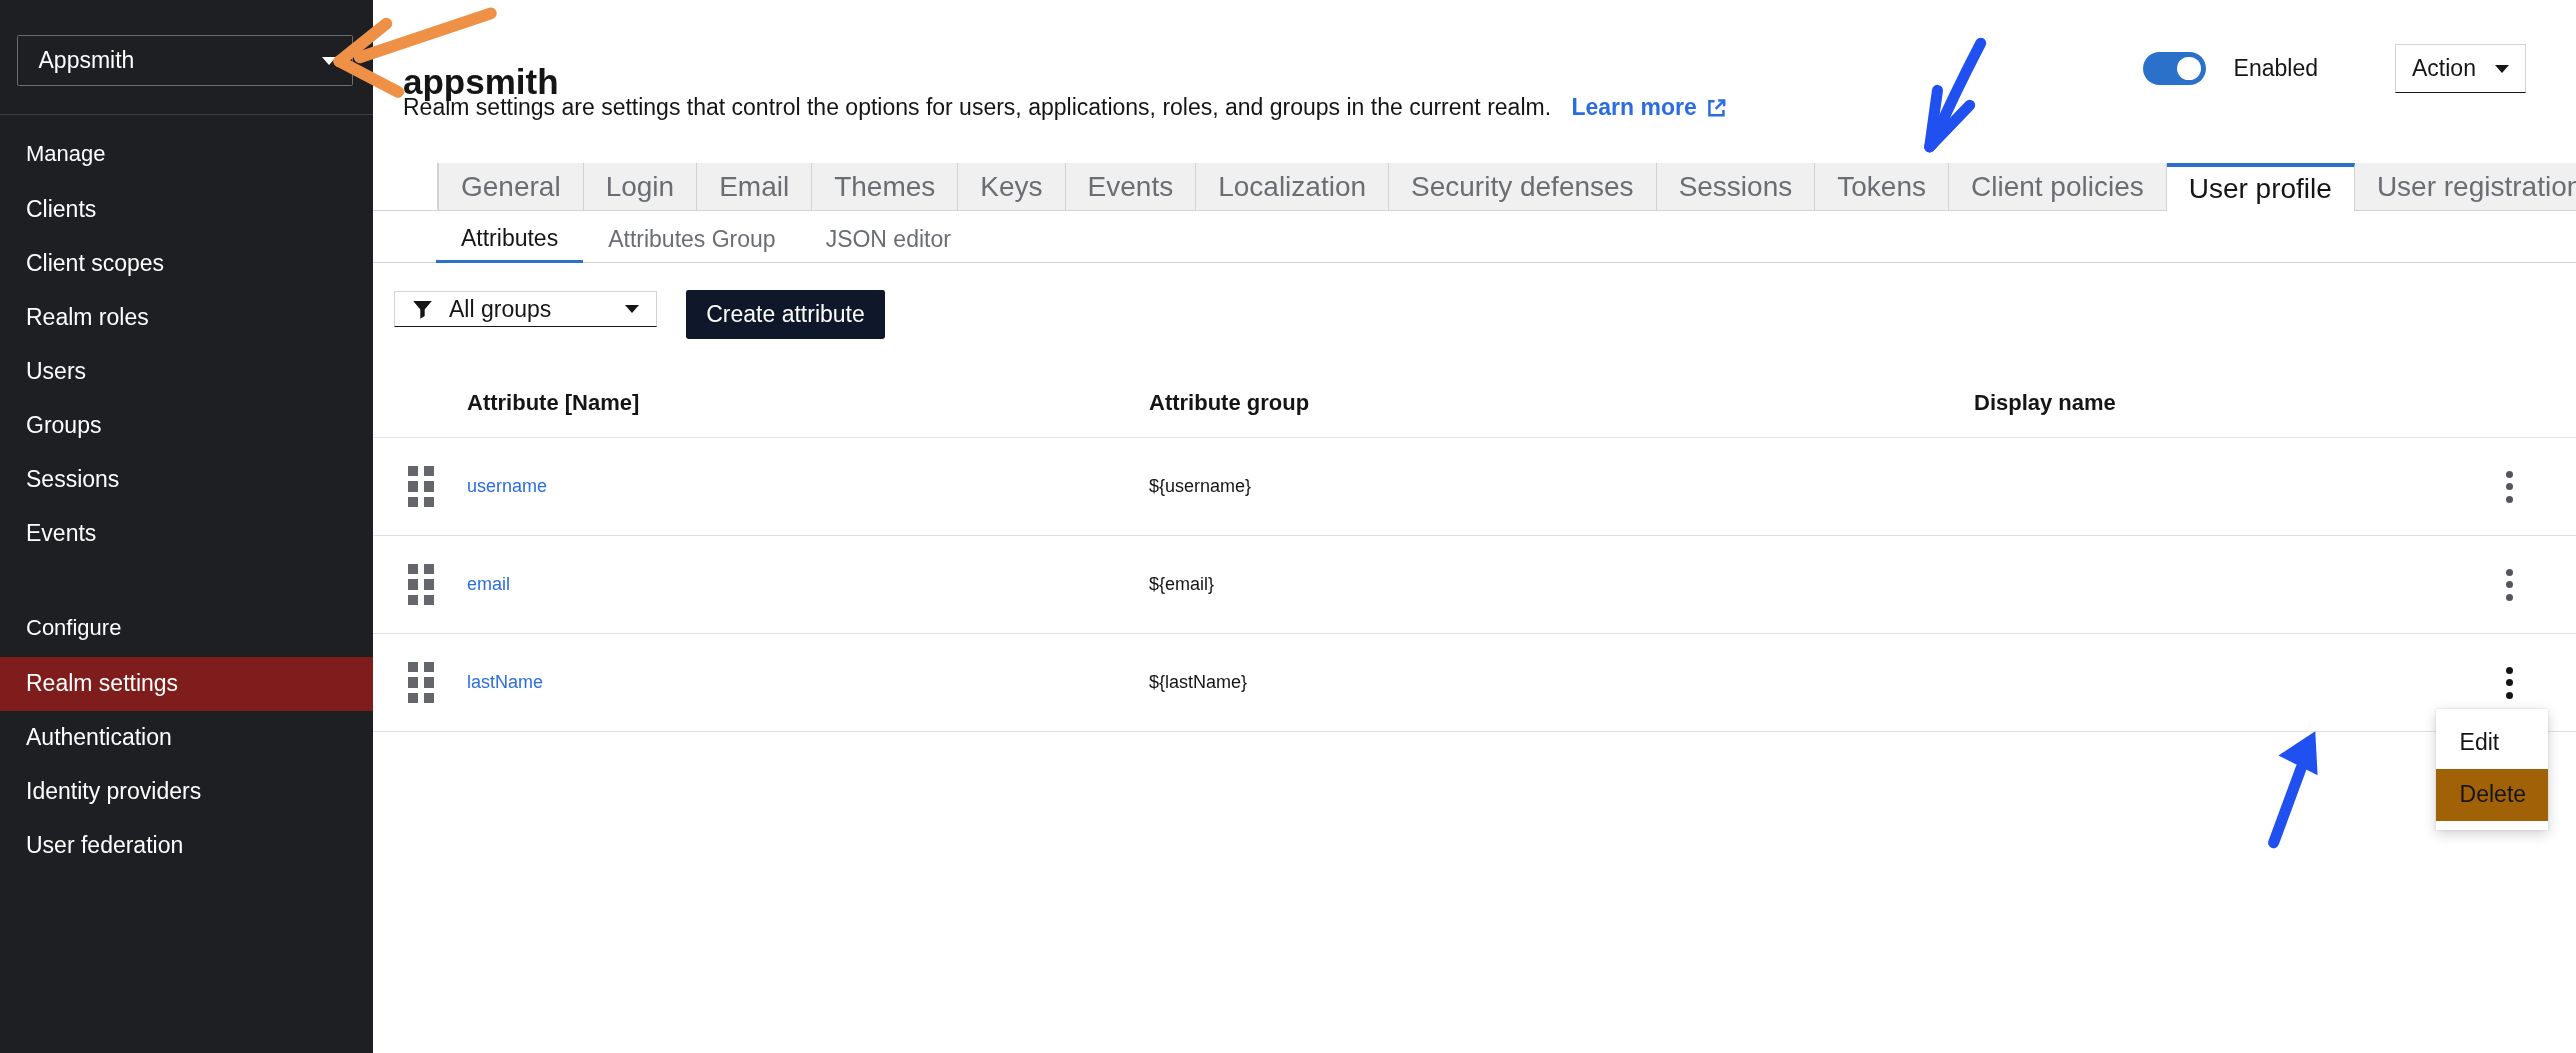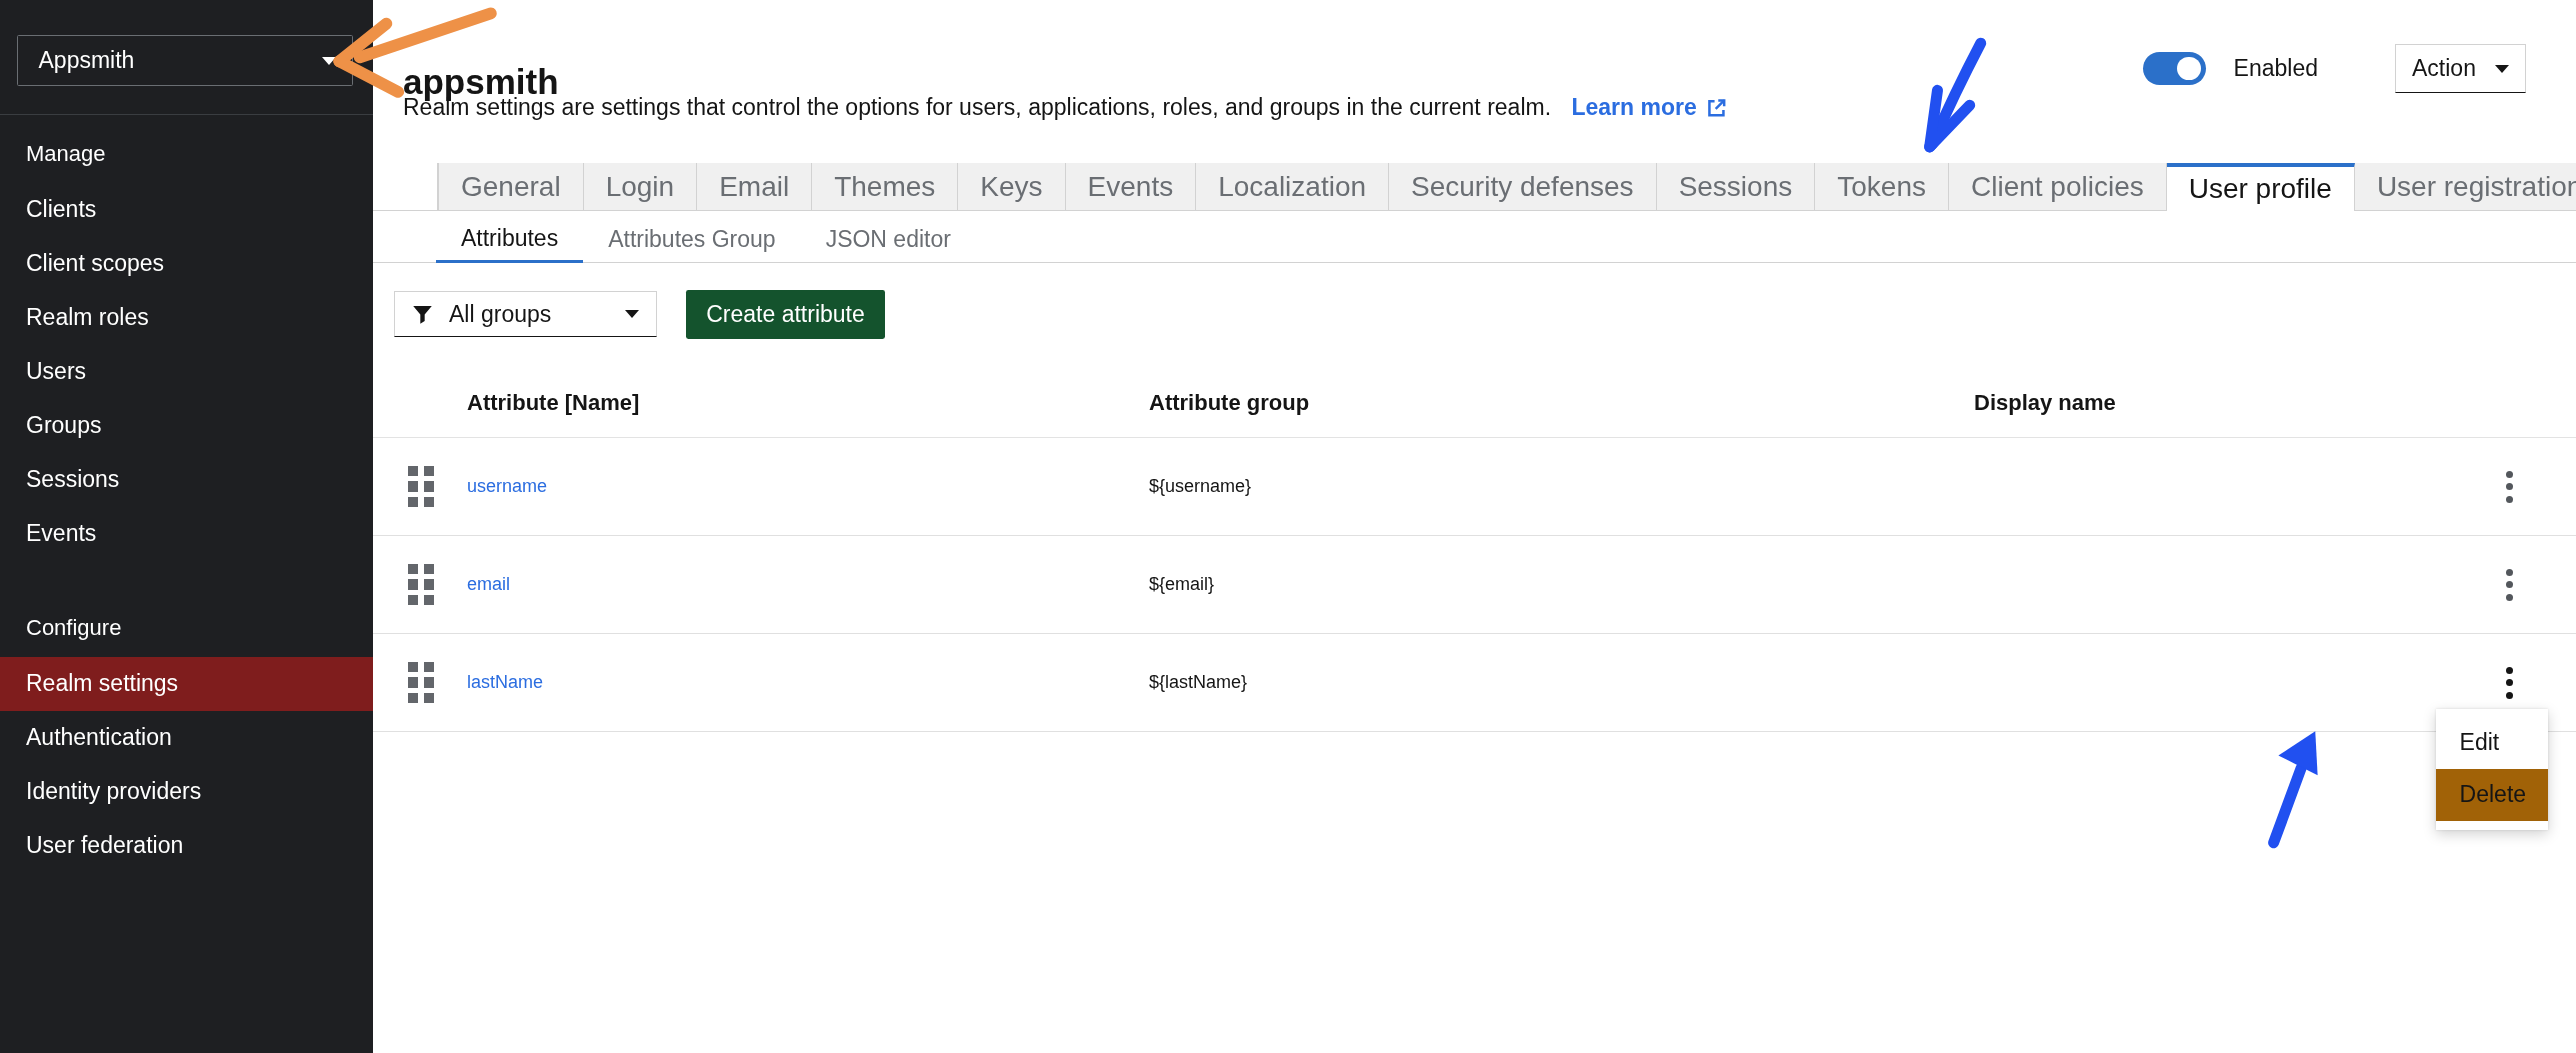--- a/index.html
+++ b/index.html
@@ -39,26 +39,26 @@
   
   .tabstrip{position:absolute;left:0;right:0;top:163px;height:48px;display:flex;padding-left:64px;border-bottom:0.8px solid #d2d2d2;box-sizing:border-box;}
   .tab-spacer{width:22px;background:#f0f0f0;border-left:0.8px solid #d2d2d2;border-right:0.8px solid #d2d2d2;}
   .tab{background:#f0f0f0;color:#6a6e73;font-size:28px;display:flex;align-items:center;padding:0 22px;border-right:0.8px solid #d2d2d2;white-space:nowrap;cursor:pointer;}
   .tab.active{background:#fff;color:#151515;border-top:4.7px solid #2b70c9;margin-bottom:-0.8px;position:relative;z-index:2;}
   .subtabs{position:absolute;left:0;right:0;top:217px;height:46px;display:flex;padding-left:63px;border-bottom:0.8px solid #d2d2d2;box-sizing:border-box;}
   .subtab{display:flex;align-items:center;padding:0 25px;font-size:23px;color:#6a6e73;cursor:pointer;white-space:nowrap;}
   .subtab.active{color:#151515;border-bottom:3.9px solid #2b70c9;margin-bottom:-0.8px;}
   
   .group-filter{
-    position:absolute;left:21px;top:291px;width:263px;height:46px;border:0.8px solid #d2d2d2;border-bottom:1.6px solid #151515;
+    position:absolute;left:21px;top:291px;width:263px;height:36px;border:0.8px solid #d2d2d2;border-bottom:1.6px solid #151515;
     display:flex;align-items:center;padding:0 17.3px;gap:15.7px;font-size:23px;cursor:pointer;background:#fff;box-sizing:border-box;
   }
   .group-filter .spacer{flex:1;}
   .create-btn{
-    position:absolute;left:313px;top:290px;width:199px;height:49px;background:#14532d;color:#fff;font-size:23px;
+    position:absolute;left:313px;top:290px;width:199px;height:49px;background:#0f172a;color:#fff;font-size:23px;
     border:none;border-radius:2.4px;display:flex;align-items:center;justify-content:center;cursor:pointer;font-family:inherit;
   }
   
   .attr-table{position:absolute;left:0;right:0;top:368px;}
   .trow{display:grid;grid-template-columns:94px 682px 825px 518px 1fr;align-items:center;}
   .thead{height:69px;border-bottom:0.8px solid #e3e3e3;font-weight:700;font-size:22px;color:#151515;}
   .tbody-row{height:97px;border-bottom:0.8px solid #e0e0e0;font-size:18px;}
   .cell-handle{padding-left:35px;}
   .drag-handle{display:grid;grid-template-columns:10.2px 10.2px;grid-auto-rows:10.2px;gap:5.5px;cursor:grab;width:26px;}
   .drag-handle span{background:#63666b;}

